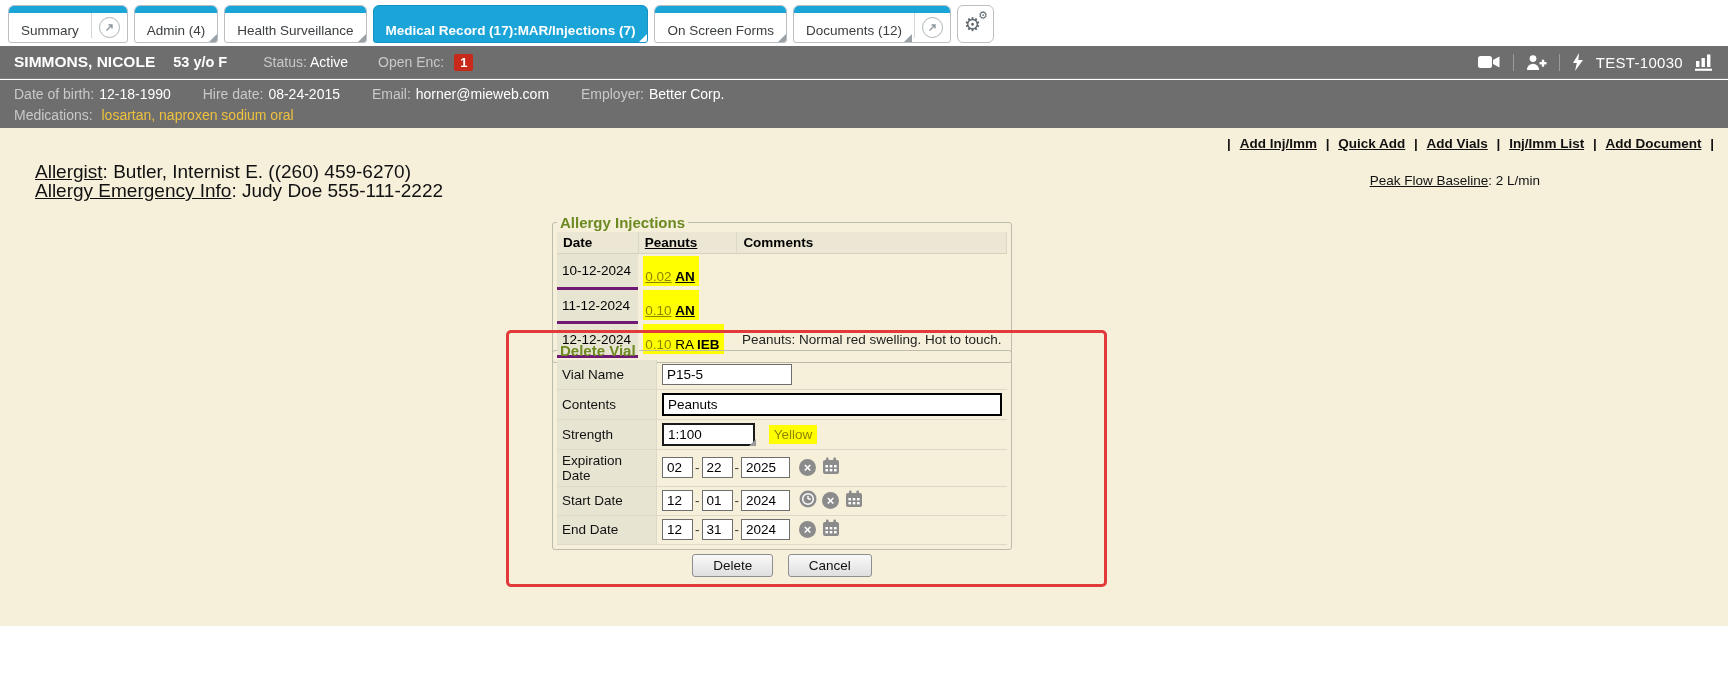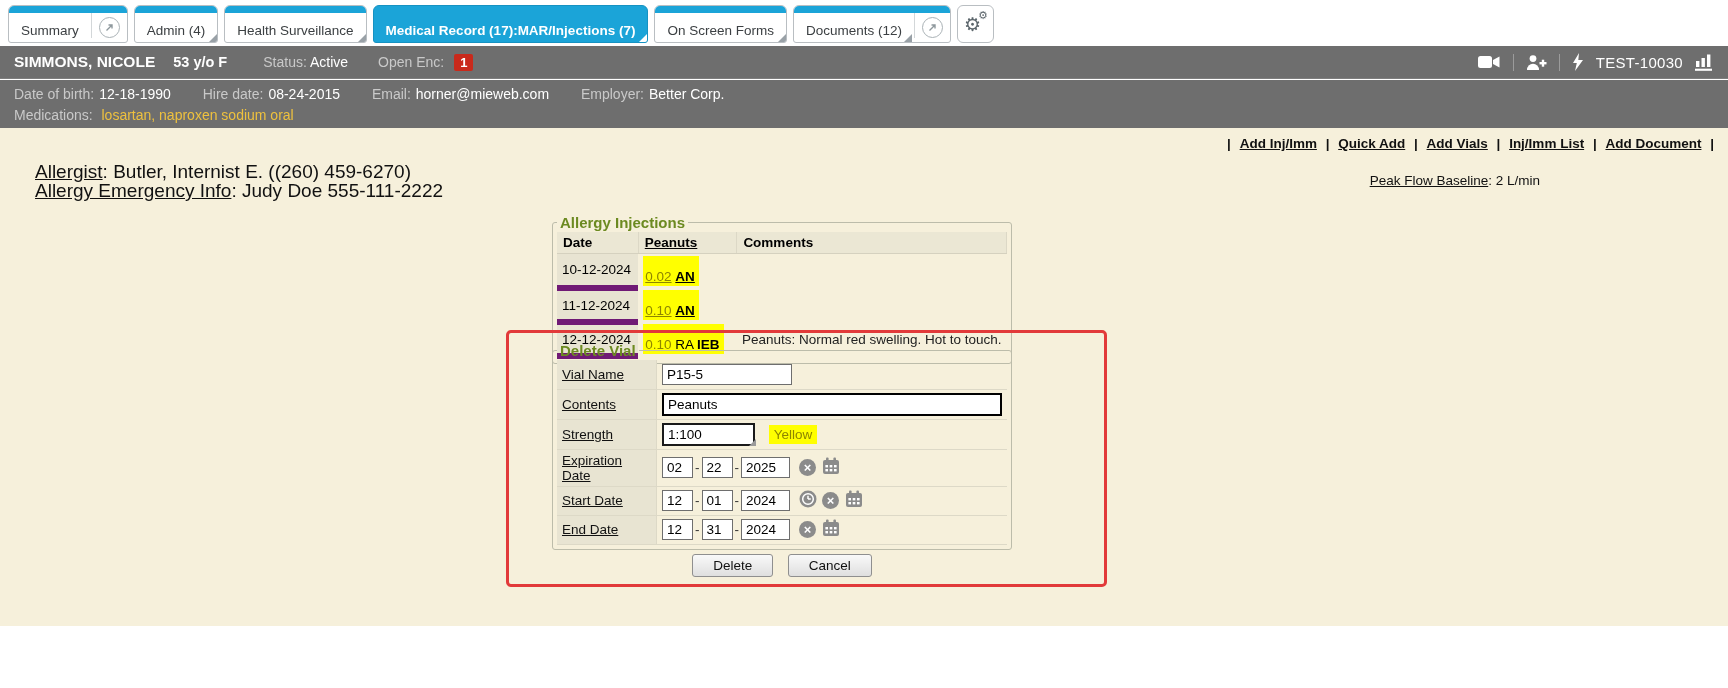--- a/index.html
+++ b/index.html
@@ -66,31 +66,31 @@
     border-radius: 3px; margin: 0; padding: 1px 4px 4px; }
   fieldset.fs legend { color: #6c8a21; font-weight: bold; font-size: 15px; padding: 0 3px; }
   #fs-inj { top: 86px; }
   #fs-del { top: 214px; }
 
   table.itable { width: 100%; border-collapse: collapse; font-size: 13.5px; }
   .itable th { background: #ebe7d4; text-align: left; font-weight: bold; padding: 3px 6px;
     border-right: 1px solid #dcd8c6; border-bottom: 1px solid #d5d1bf; }
   .itable th a { color: #000; text-decoration: underline; }
   .itable td { padding: 2px 5px; }
-  .itable td.dcell { background: #e8e4d2; width: 86px; border-bottom: 6px solid #701a75; white-space: nowrap; }
+  .itable td.dcell { background: #e8e4d2; width: 86px; border-bottom: 3px solid #701a75; white-space: nowrap; }
   .itable td.pcell { width: 116px; white-space: nowrap; }
   .hl { background: #ffff00; padding: 13px 4px 2px 2px; display: inline-block; }
   a.dose { color: #8d8500; text-decoration: underline; }
   a.tag { color: #000; text-decoration: underline; font-weight: bold; }
   .mid { color: #000; }
   td.ccell { color: #222; white-space: nowrap; }
 
   table.ftable { width: 100%; border-collapse: collapse; font-size: 13.5px; }
   .ftable td { border-bottom: 1px solid #ddd9c7; padding: 3px 5px; height: 29px; }
-  .ftable td.flabel { background: #e8e4d2; width: 102px; border-right: 1px solid #ddd9c7; color: #111; text-decoration: underline; }
+  .ftable td.flabel { background: #e8e4d2; width: 102px; border-right: 1px solid #ddd9c7; color: #111; }
   .tin { font-family: "Liberation Sans", sans-serif; font-size: 13.5px; padding: 1px 4px; height: 21px;
     background: #fff; color: #000; }
   .in-vial { width: 130px; border: 1px solid #6e6e6e; }
   .in-contents { width: 340px; border: 2px solid #000; height: 23px; }
   .in-strength { width: 93px; border: 2px solid #1a1a1a; height: 23px; }
   .in-mm, .in-dd { width: 31px; border: 1px solid #6e6e6e; }
   .in-yyyy { width: 49px; border: 1px solid #6e6e6e; }
   .dash { color: #333; margin: 0 2px; }
   .strwrap { position: relative; display: inline-block; }
   .cornerfold { position: absolute; right: -1px; bottom: 0; width: 0; height: 0; border-style: solid;

